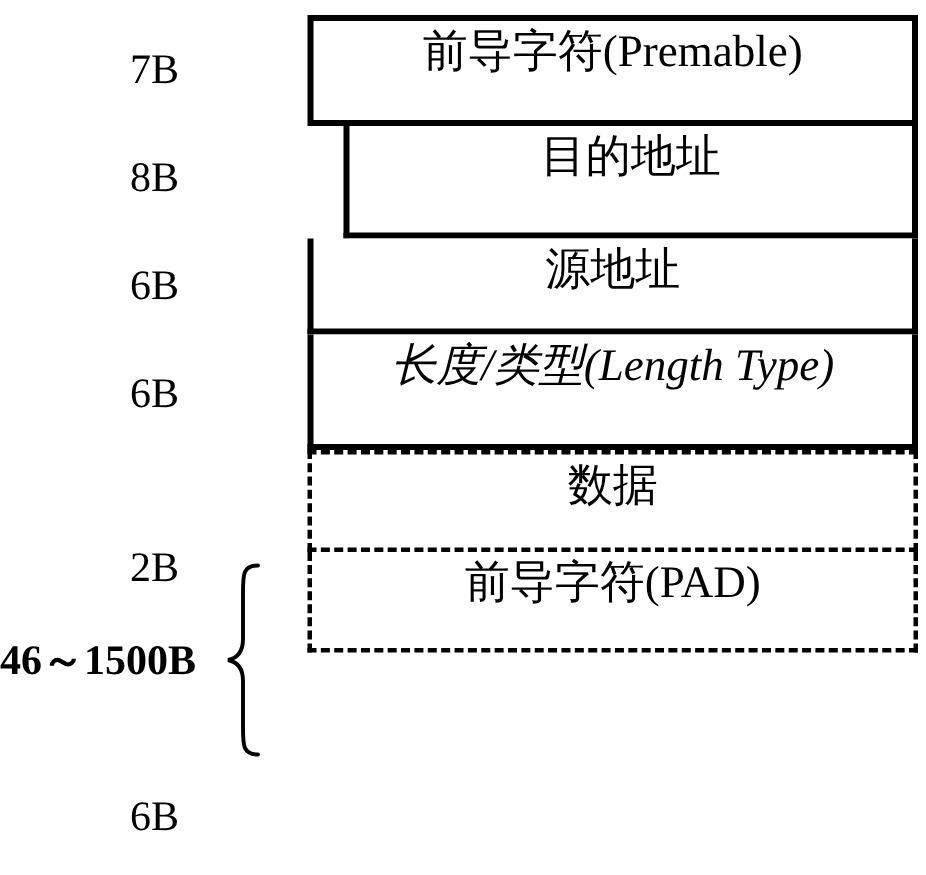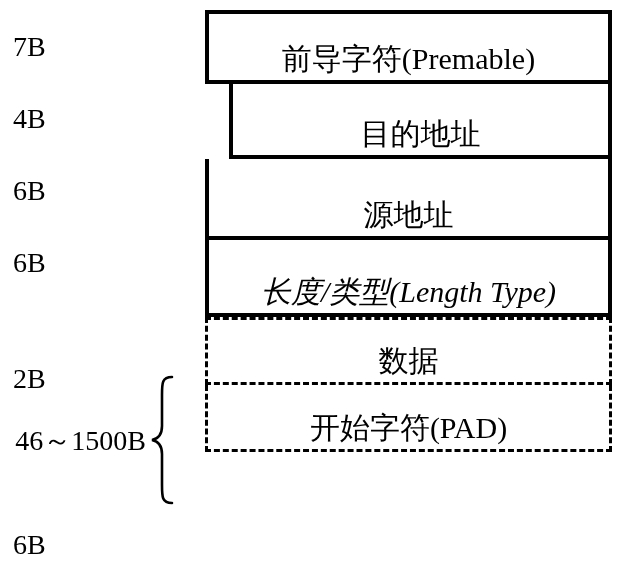--- a/index.html
+++ b/index.html
@@ -15,71 +15,72 @@
     color: #000000;
     font-family: "Liberation Serif", "DejaVu Serif", serif;
     overflow: hidden;
   }
 
   
   .size-label {
     position: absolute;
     right: 424px;            
     width: 180px;
-    text-align: left;
+    text-align: center;
     font-size: 28px;
     line-height: 34px;
     white-space: nowrap;
   }
   .size-preamble { top: 30px; }
   .size-sfd      { top: 102px; }
   .size-dst      { top: 174px; }
   .size-src      { top: 246px; }
   .size-len      { top: 318px; margin-top: 44px; }
   .size-fcs      { top: 528px; }
 
   
   .brace-label {
     position: absolute;
     left: 0;
     top: 424px;
     width: 146px;
-    text-align: right;
+    text-align: left;
     font-size: 28px;
     line-height: 34px;
     white-space: nowrap;
+    font-weight: bold;
   }
   .brace {
     position: absolute;
     left: 150px;
     top: 374px;
     width: 24px;
     height: 132px;
   }
 
   
   .frame-box {
     position: absolute;
     left: 205px;
     top: 10px;
     width: 407px;
   }
   .row {
     box-sizing: border-box;
     display: flex;
-    align-items: flex-end;
+    align-items: flex-start;
     justify-content: center;
     font-size: 30px;
     white-space: nowrap;
     background: #ffffff;
   }
   .r1 { height: 74px; border: 4px solid #000; }
   .r2 { height: 70px; border: 4px solid #000; border-top: none; }
   .r3 { height: 75px; border: 4px solid #000; border-top: none; margin-left: 24px; }
-  .r4 { height: 81px; border: 4px solid #000; border-top: none; }
+  .r4 { height: 64px; border: 4px solid #000; border-top: none; }
   .r5 { height: 77px; border: 4px solid #000; border-top: none; font-style: italic; }
   
   .r6 {
     height: 68px;
     border-top: 3px dashed #000;
     border-left: 3px dashed #000;
     border-right: 3px dashed #000;
     border-bottom: 3px dashed #000;
     font-family: Liberation Serif, serif;
   }
@@ -90,21 +91,21 @@
     border-bottom: 3px dashed #000;
   }
   .r8 { height: 72px; border: 4px solid #000; }
 </style>
 </head>
 <body>
 
 <div class="canvas">
 
   <div class="size-label size-preamble">7B</div>
-  <div class="size-label size-sfd">4B</div>
+  <div class="size-label size-sfd">8B</div>
   <div class="size-label size-dst">6B</div>
   <div class="size-label size-src">6B</div>
   <div class="size-label size-len">2B</div>
   <div class="size-label size-fcs">6B</div>
 
   <div class="brace-label">46～1500B</div>
   <svg class="brace" viewBox="0 0 24 132" aria-hidden="true">
     <path d="M22,3 C12,3 12,9 12,21 L12,52 C12,62 7,65 2,66 C7,67 12,70 12,80 L12,111 C12,123 12,129 22,129" fill="none" stroke="#000000" stroke-width="2.6" stroke-linecap="round"></path>
   </svg>
 
@@ -118,17 +119,17 @@
     <div class="row r4">
       <span>源地址</span>
     </div>
     <div class="row r5">
       <span>长度/类型(Length Type)</span>
     </div>
     <div class="row r6">
       <span>数据</span>
     </div>
     <div class="row r7">
-      <span>开始字符(PAD)</span>
+      <span>前导字符(PAD)</span>
     </div>
   </div>
 
 </div>
 
 </body></html>

